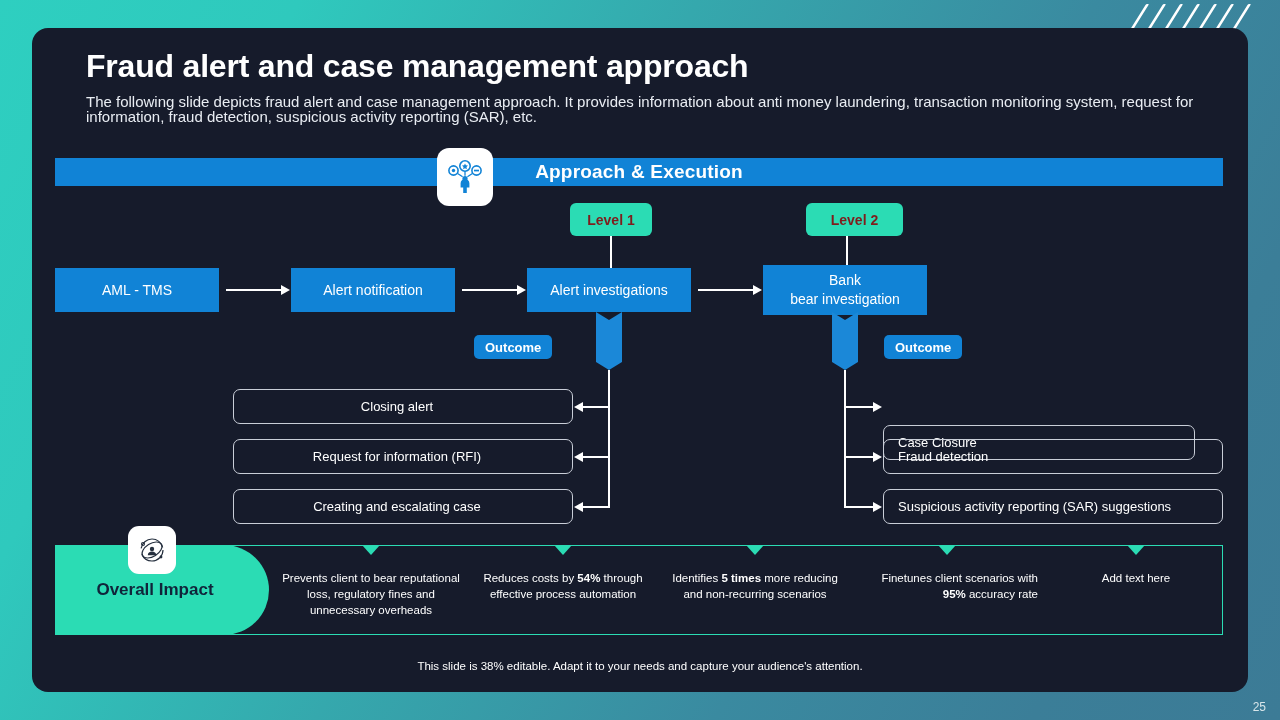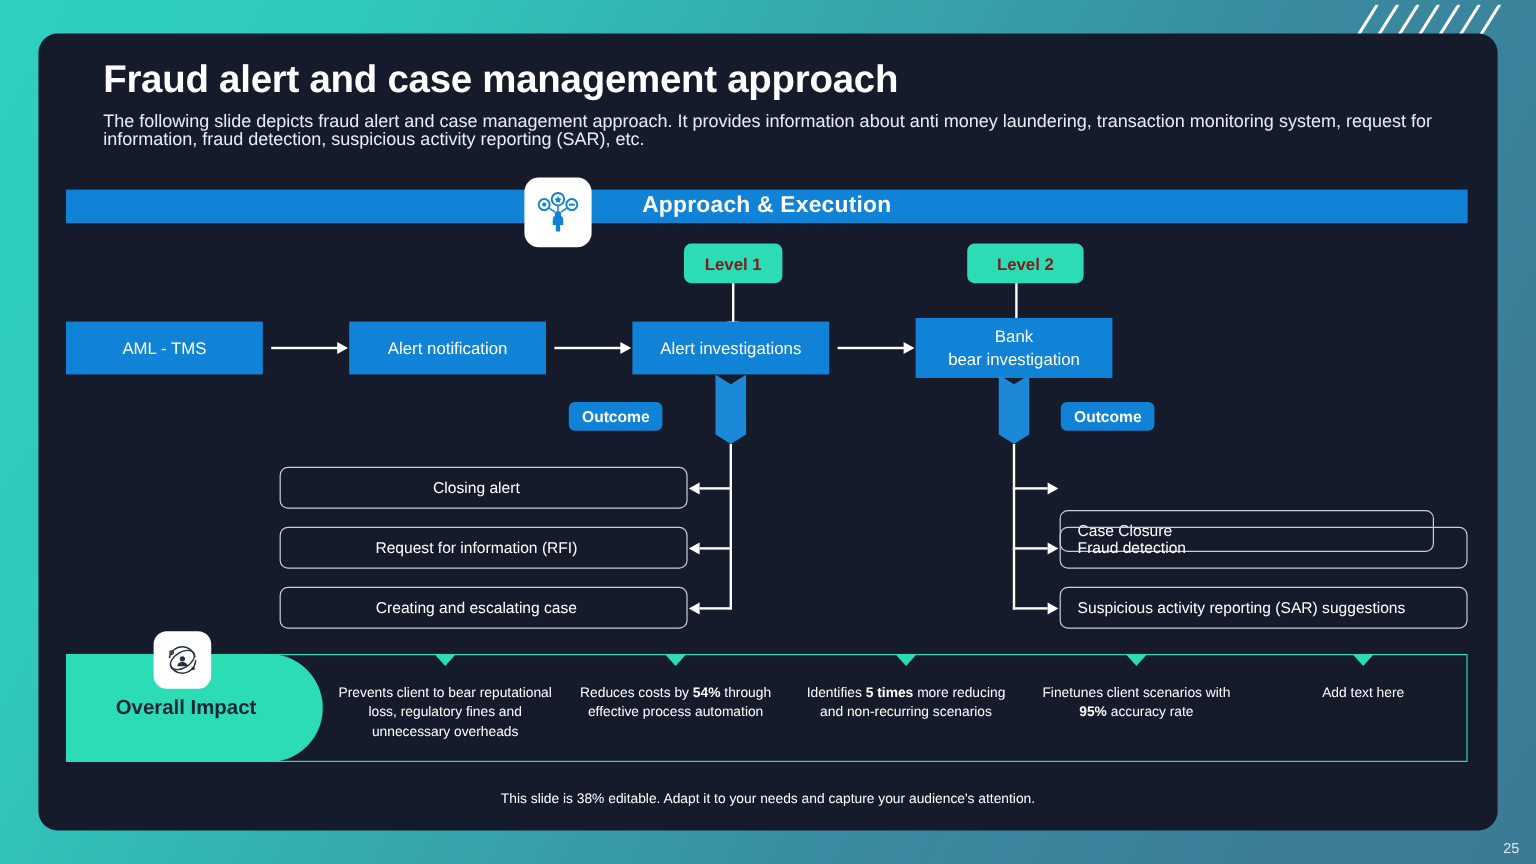--- a/index.html
+++ b/index.html
@@ -169,21 +169,21 @@
   }
   .impact-item b { font-weight:bold; }
   .impact-item::before {
     content:""; position:absolute; left:50%; top:0px; margin-left:-9px;
     border-left:9px solid transparent; border-right:9px solid transparent;
     border-top:10px solid #2bdcb4;
   }
   .ii0 { left:248px; width:182px; }
   .ii1 { left:440px; width:182px; }
   .ii2 { left:632px; width:182px; }
-  .ii3 { left:824px; width:182px; }
+  .ii3 { left:824px; width:182px;text-align:right; }
   .ii4 { left:1016px; width:176px;text-align:center; }
 
   
   .footer {
     position:absolute; left:0; top:632px; width:1216px; text-align:center;
     color:#ffffff; font-size:11.5px;
   }
 </style>
 </head>
 <body>

